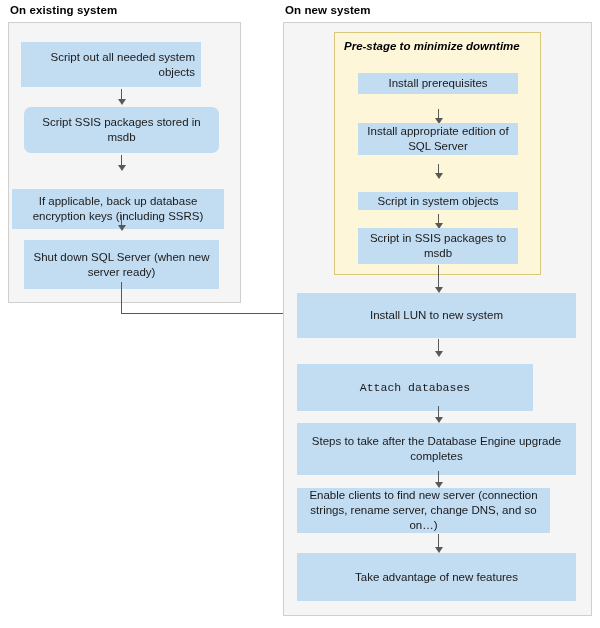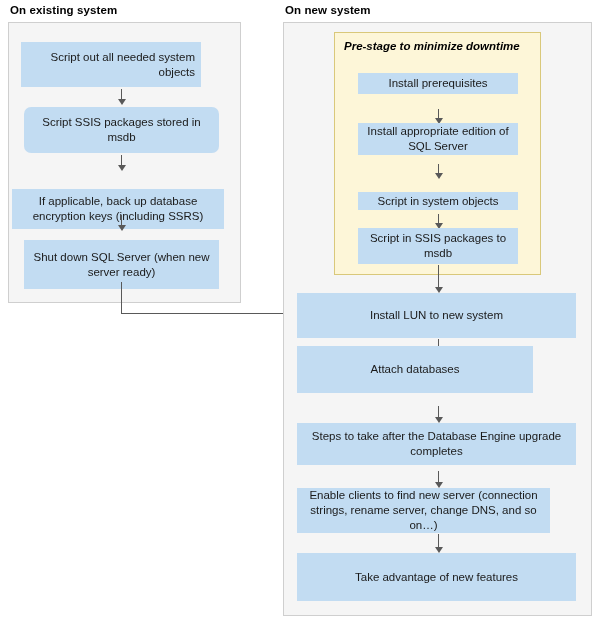--- a/index.html
+++ b/index.html
@@ -189,28 +189,28 @@
   <span class="head"></span>
 </div>
 
 <div class="node" style="left:297px; top:293px; width:279px; height:45px;">Install LUN to new system</div>
 
 <div class="arrow-v" style="left:434px; top:339px; height:18px;">
   <span class="stem" style="height:12px;"></span>
   <span class="head"></span>
 </div>
 
-<div class="node" style="left:297px; top:346px; width:236px; height:47px;">Attach databases</div>
+<div class="node" style="left:297px; top:364px; width:236px; height:47px;font-family:Liberation Mono, monospace;">Attach databases</div>
 
 <div class="arrow-v" style="left:434px; top:406px; height:17px;">
   <span class="stem" style="height:11px;"></span>
   <span class="head"></span>
 </div>
 
-<div class="node" style="left:297px; top:423px; width:279px; height:42px;">Steps to take after the Database Engine upgrade completes</div>
+<div class="node" style="left:297px; top:423px; width:279px; height:52px;">Steps to take after the Database Engine upgrade completes</div>
 
 <div class="arrow-v" style="left:434px; top:471px; height:17px;">
   <span class="stem" style="height:11px;"></span>
   <span class="head"></span>
 </div>
 
 <div class="node" style="left:297px; top:488px; width:253px; height:45px;">Enable clients to find new server (connection strings, rename server, change DNS, and so on…)</div>
 
 <div class="arrow-v" style="left:434px; top:534px; height:19px;">
   <span class="stem" style="height:13px;"></span>

